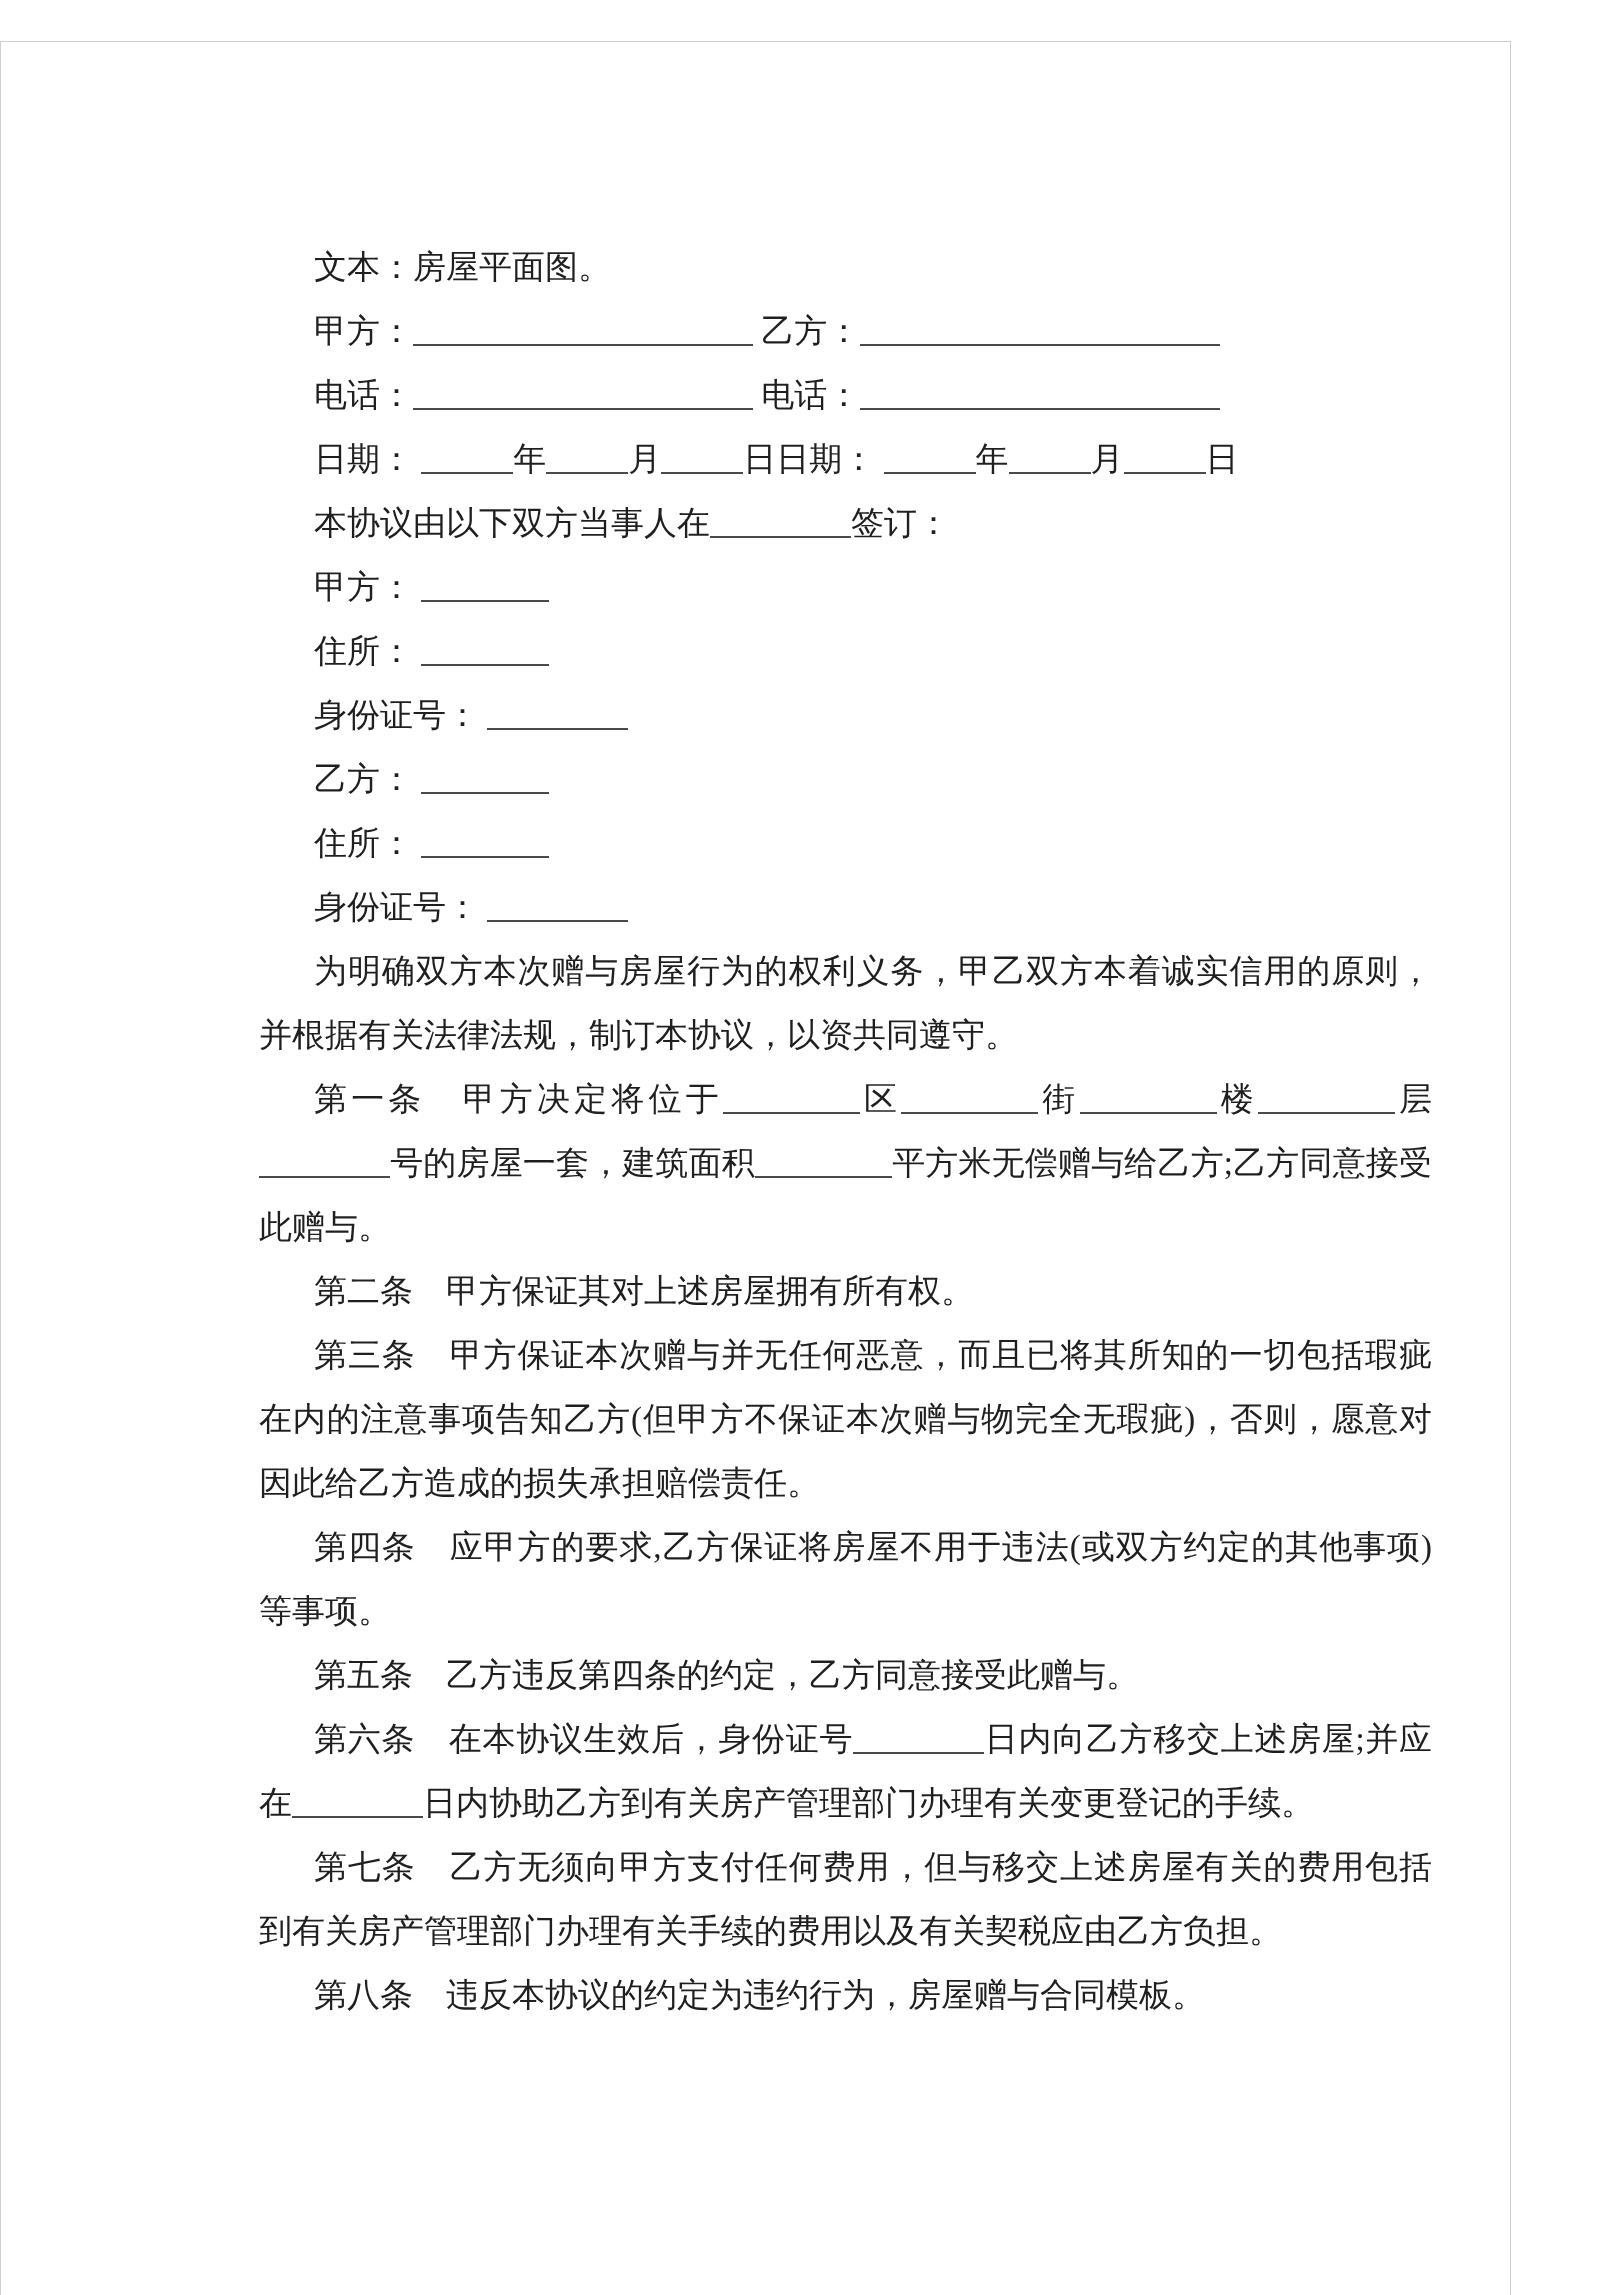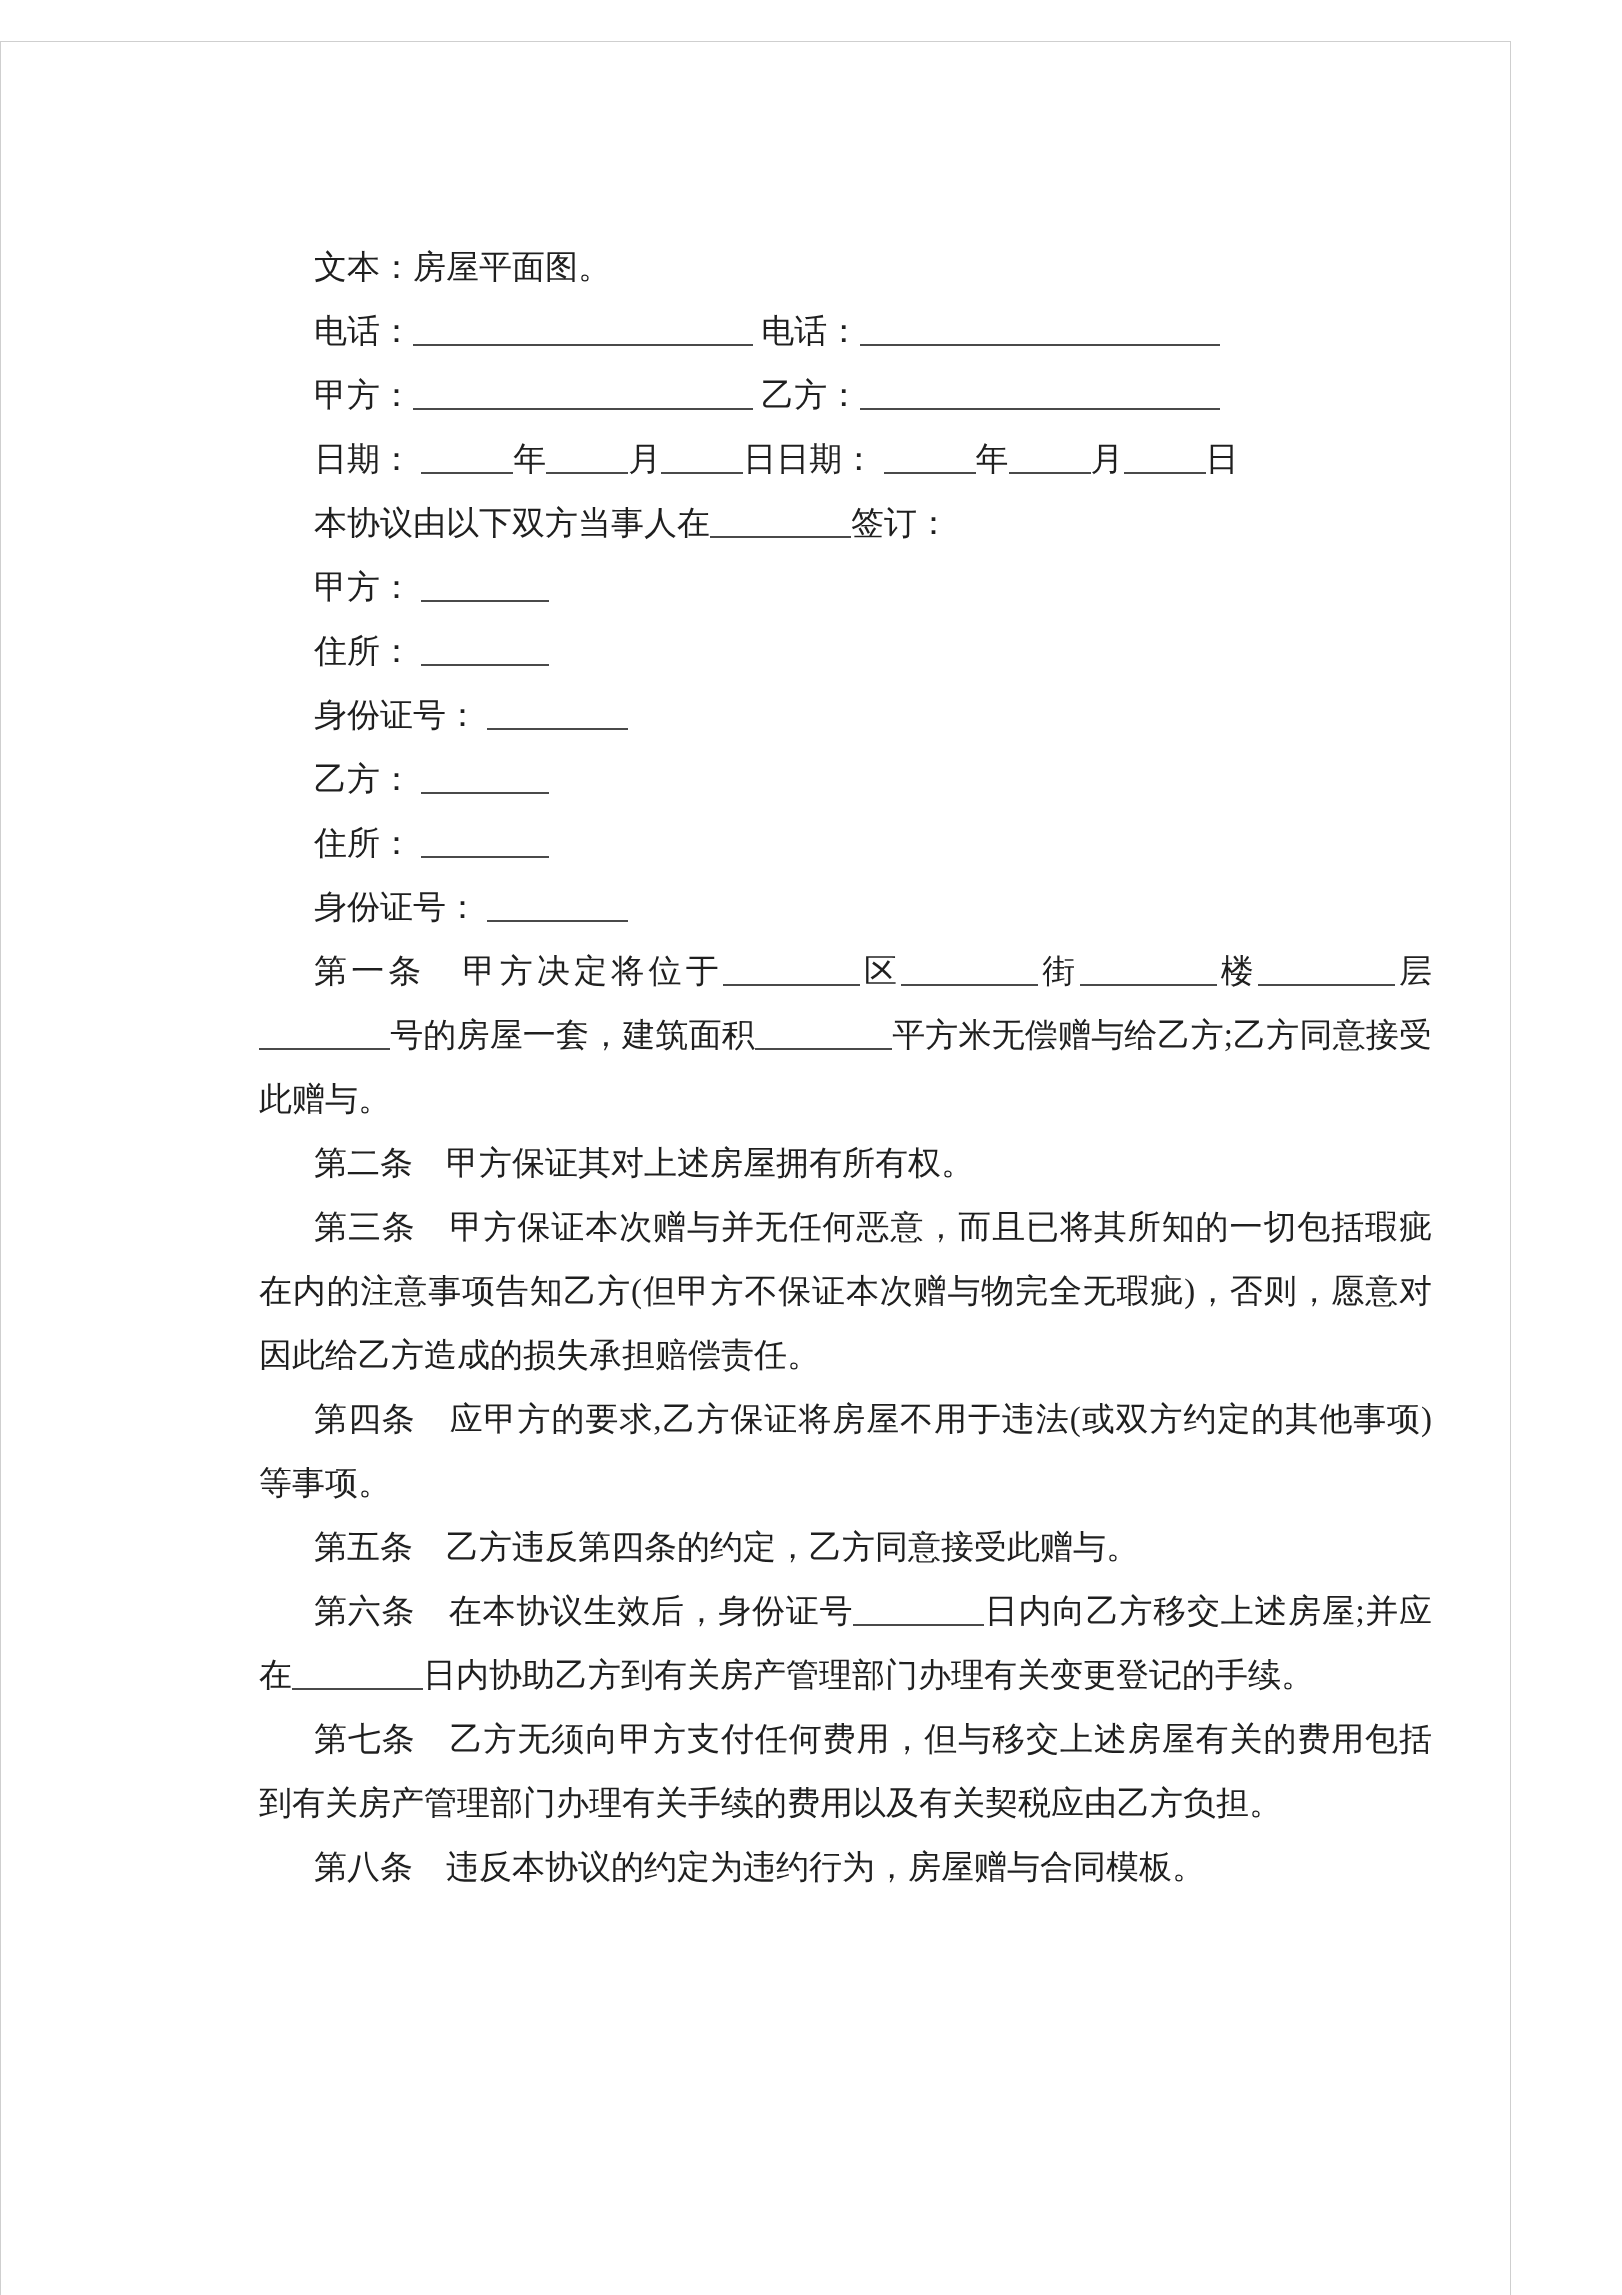--- a/index.html
+++ b/index.html
@@ -38,30 +38,31 @@
     border-bottom: 2px solid var(--blank-line, #4a4a4a);
     vertical-align: -3.9px;
   }
 </style>
 </head>
 <body>
 
 <div class="page">
   <div class="content">
       <p class="para"><span>文本：房屋平面图。</span></p>
+      <p class="para"><span>甲方：</span><span class="blank" style="width: 340px;"></span><span> 乙方：</span><span class="blank" style="width: 360px;"></span></p>
       <p class="para"><span>电话：</span><span class="blank" style="width: 340px;"></span><span> 电话：</span><span class="blank" style="width: 360px;"></span></p>
-      <p class="para"><span>甲方：</span><span class="blank" style="width: 340px;"></span><span> 乙方：</span><span class="blank" style="width: 360px;"></span></p>
       <p class="para"><span>日期： </span><span class="blank" style="width: 92px;"></span><span>年</span><span class="blank" style="width: 82px;"></span><span>月</span><span class="blank" style="width: 82px;"></span><span>日日期： </span><span class="blank" style="width: 92px;"></span><span>年</span><span class="blank" style="width: 82px;"></span><span>月</span><span class="blank" style="width: 82px;"></span><span>日</span></p>
       <p class="para"><span>本协议由以下双方当事人在</span><span class="blank" style="width: 141px;"></span><span>签订：</span></p>
       <p class="para"><span>甲方： </span><span class="blank" style="width: 128px;"></span></p>
       <p class="para"><span>住所： </span><span class="blank" style="width: 128px;"></span></p>
       <p class="para"><span>身份证号： </span><span class="blank" style="width: 141px;"></span></p>
       <p class="para"><span>乙方： </span><span class="blank" style="width: 128px;"></span></p>
       <p class="para"><span>住所： </span><span class="blank" style="width: 128px;"></span></p>
       <p class="para"><span>身份证号： </span><span class="blank" style="width: 141px;"></span></p>
+      <p class="para"><span>为明确双方本次赠与房屋行为的权利义务，甲乙双方本着诚实信用的原则，并根据有关法律法规，制订本协议，以资共同遵守。</span></p>
       <p class="para"><span>第一条　甲方决定将位于</span><span class="blank" style="width: 137px;"></span><span>区</span><span class="blank" style="width: 137px;"></span><span>街</span><span class="blank" style="width: 137px;"></span><span>楼</span><span class="blank" style="width: 137px;"></span><span>层</span><span class="blank" style="width: 131px;"></span><span>号的房屋一套，建筑面积</span><span class="blank" style="width: 137px;"></span><span>平方米无偿赠与给乙方;乙方同意接受此赠与。</span></p>
       <p class="para"><span>第二条　甲方保证其对上述房屋拥有所有权。</span></p>
       <p class="para"><span>第三条　甲方保证本次赠与并无任何恶意，而且已将其所知的一切包括瑕疵在内的注意事项告知乙方(但甲方不保证本次赠与物完全无瑕疵)，否则，愿意对因此给乙方造成的损失承担赔偿责任。</span></p>
       <p class="para"><span>第四条　应甲方的要求,乙方保证将房屋不用于违法(或双方约定的其他事项)等事项。</span></p>
       <p class="para"><span>第五条　乙方违反第四条的约定，乙方同意接受此赠与。</span></p>
       <p class="para"><span>第六条　在本协议生效后，身份证号</span><span class="blank" style="width: 131px;"></span><span>日内向乙方移交上述房屋;并应在</span><span class="blank" style="width: 131px;"></span><span>日内协助乙方到有关房产管理部门办理有关变更登记的手续。</span></p>
       <p class="para"><span>第七条　乙方无须向甲方支付任何费用，但与移交上述房屋有关的费用包括到有关房产管理部门办理有关手续的费用以及有关契税应由乙方负担。</span></p>
       <p class="para"><span>第八条　违反本协议的约定为违约行为，房屋赠与合同模板。</span></p>
     </div>
 </div>

